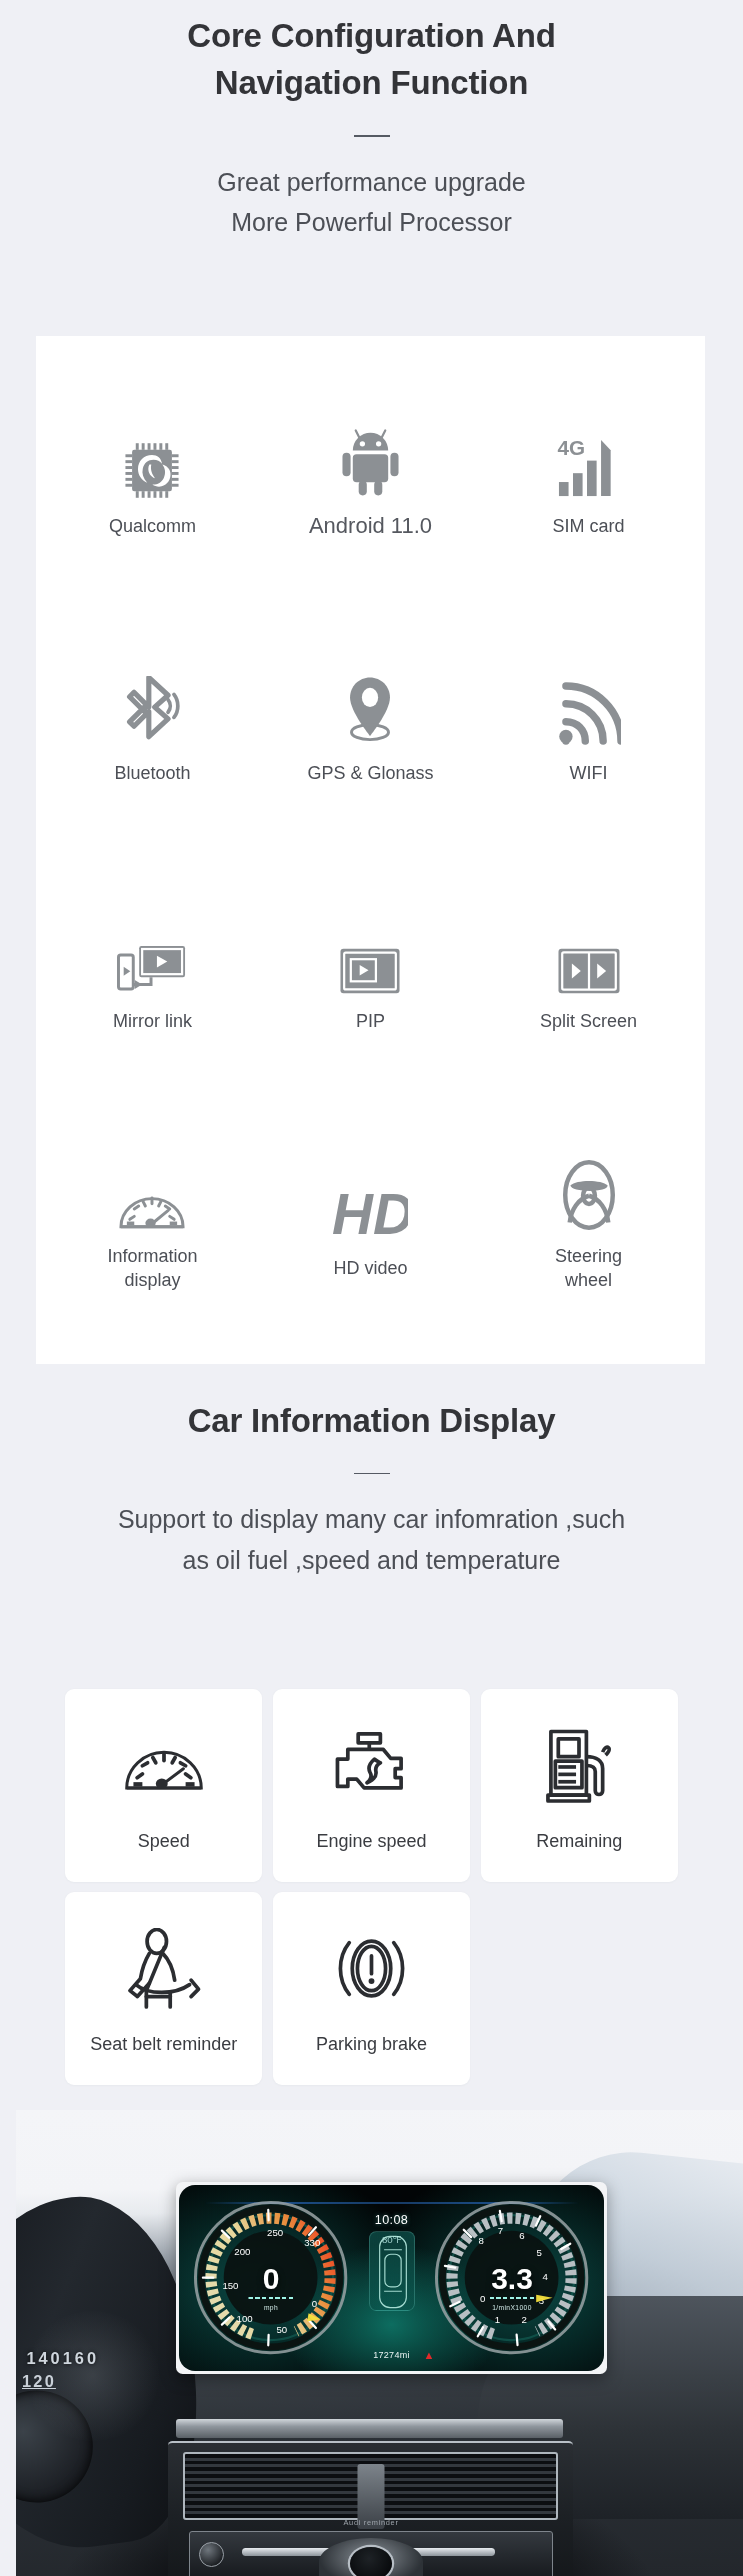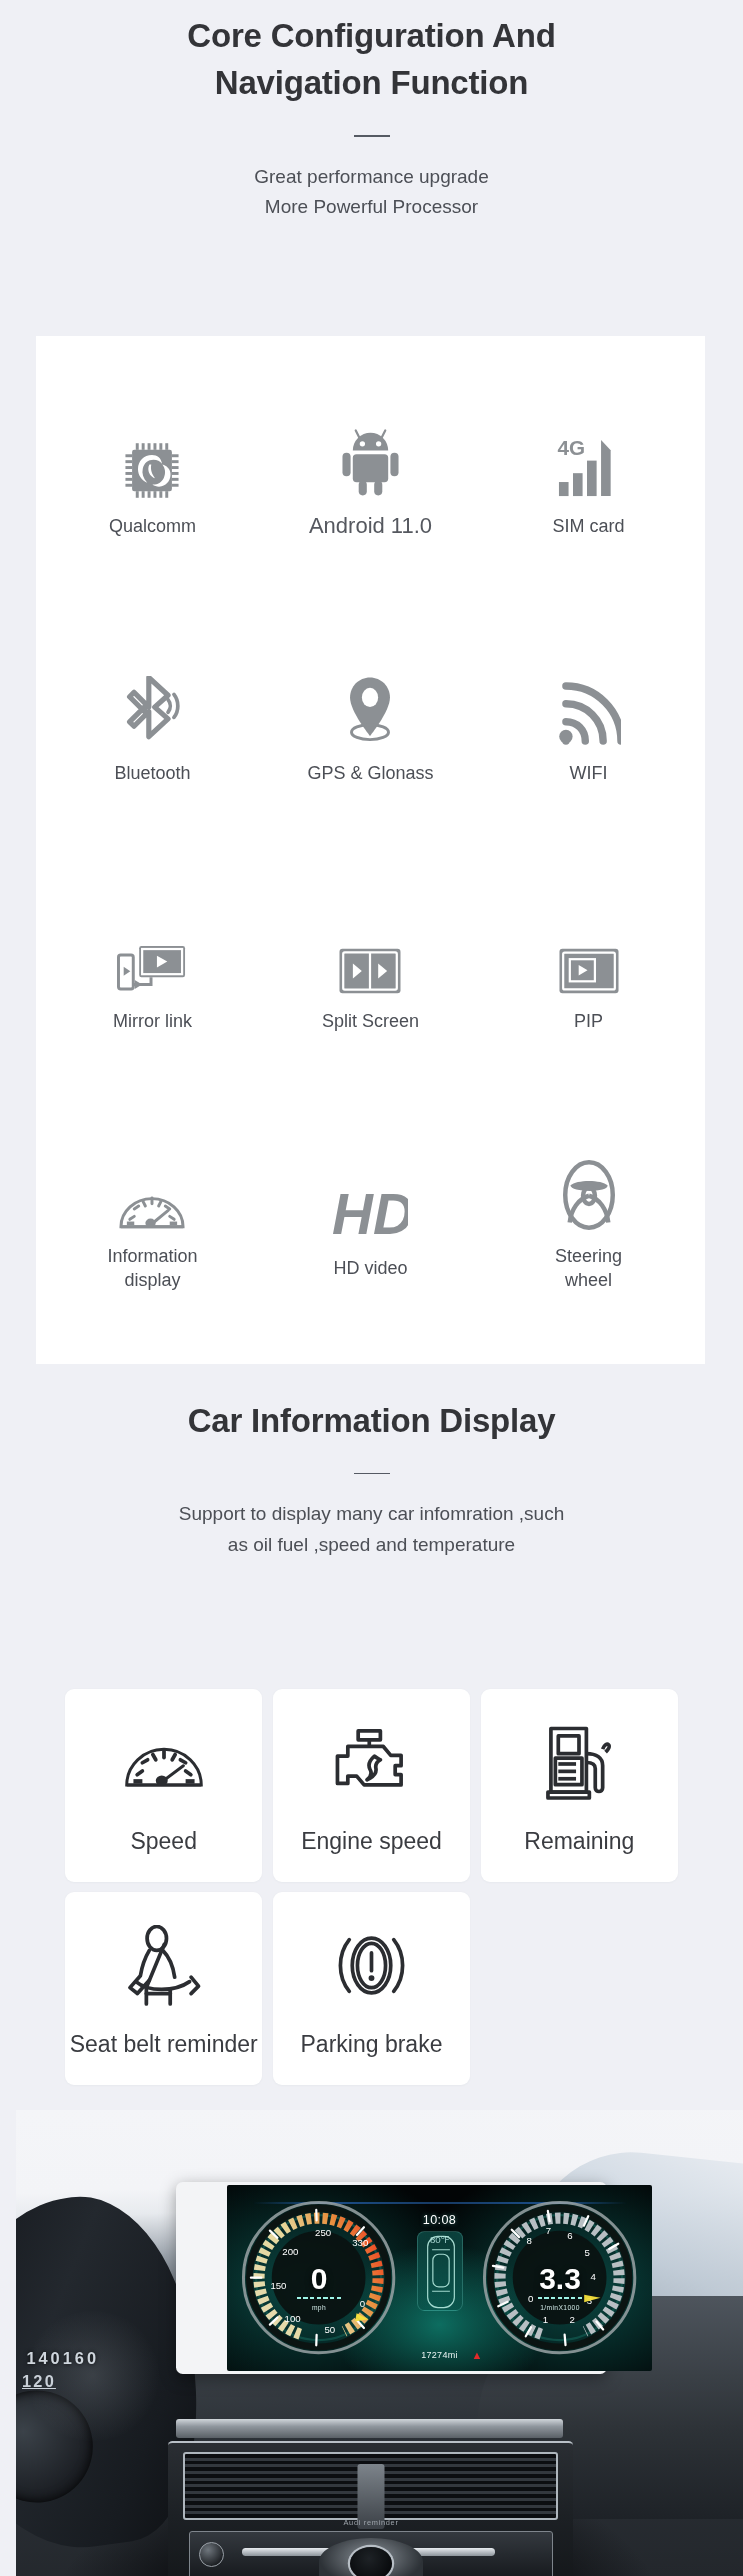--- a/index.html
+++ b/index.html
@@ -25,21 +25,21 @@
     line-height: 1.42;
     letter-spacing: -0.2px;
   }
   .h-rule {
     width: 36px;
     height: 1.5px;
     background: #555a63;
     margin: 28px auto 25px auto;
   }
   .h-sub {
-    font-size: 19px;
+    font-size: 25px;
     color: #4c4f56;
     line-height: 1.62;
     font-weight: normal;
   }
 
   
   .feature-panel {
     position: absolute;
     left: 36px;
     top: 336px;
@@ -106,21 +106,21 @@
     box-shadow: 0 0.7px 2.2px rgba(40,46,70,0.035);
   }
   .info-card .ic-icon {
     height: 92px;
     display: flex;
     align-items: center;
     justify-content: center;
     margin-bottom: 19.3px;
   }
   .info-card .ic-label {
-    font-size: 23px;
+    font-size: 18px;
     color: #3a3c41;
     text-align: center;
   }
 
   
   .photo {
     position: absolute;
     left: 16px;
     top: 2110px;
     width: 743px;
@@ -254,28 +254,27 @@
     height: 192px;
     background: #f3f4f6;
     border-radius: 6.7px;
     padding: 3px;
     box-shadow: 0 4.5px 16.4px rgba(0,0,0,.35);
   }
   .screen {
     position: relative;
     width: 100%;
     height: 100%;
-    border-radius: 2px;
+    border-radius: 16px;
     overflow: hidden;
     background:
       radial-gradient(ellipse 149px 112px at 50% 75%, #0d6d60 0%, rgba(6,40,37,0) 72%),
       radial-gradient(ellipse 223px 164px at 18% 55%, #0a4a45 0%, rgba(3,20,20,0) 75%),
       radial-gradient(ellipse 223px 164px at 82% 55%, #0a4a45 0%, rgba(3,20,20,0) 75%),
       #020506;
-    margin-left: 48px;
   }
   .screen .topline {
     position:absolute; left:6%; top:9%; width:88%; height:2.2px;
     background: linear-gradient(90deg, rgba(22,70,120,0) 0%, #1b4f8a 18%, #173a63 50%, #1b4f8a 82%, rgba(22,70,120,0) 100%);
     filter: blur(0.7px);
   }
   .hud-clock {
     position:absolute; left:0; top:15%; width:100%;
     text-align:center; color:#ffffff;
     font-size:12.6px; letter-spacing:0.4px;
@@ -466,41 +465,41 @@
             <path d="M54 17l14 8-14 8z" fill="#fff"></path>
             <path d="M22 56h24v-10" fill="none" stroke="#8c9094" stroke-width="4"></path>
             <path d="M24 50l10 6-10 6z" fill="#8c9094"></path>
           </svg>
         </span>
         <span class="feature-label">Mirror link</span>
       </div>
 
       <div class="feature-cell">
         <span class="feature-icon">
+          <svg width="62" height="48" viewBox="0 0 84 64">
+            <rect x="2" y="2" width="80" height="60" rx="4" fill="#8c9094"></rect>
+            <rect x="7" y="7" width="70" height="50" rx="2" fill="none" stroke="#fff" stroke-width="3"></rect>
+            <rect x="16" y="16" width="34" height="30" fill="none" stroke="#fff" stroke-width="3"></rect>
+            <path d="M28 24l12 7-12 7z" fill="#fff"></path>
+          </svg>
+        </span>
+        <span class="feature-label">PIP</span>
+      </div>
+
+      <div class="feature-cell">
+        <span class="feature-icon">
           <svg width="64" height="48" viewBox="0 0 86 64">
             <rect x="2" y="2" width="82" height="60" rx="4" fill="#8c9094"></rect>
             <rect x="7" y="7" width="72" height="50" rx="2" fill="none" stroke="#fff" stroke-width="3"></rect>
             <line x1="43" y1="7" x2="43" y2="57" stroke="#fff" stroke-width="3"></line>
             <path d="M20 22l12 10-12 10z" fill="#fff"></path>
             <path d="M54 22l12 10-12 10z" fill="#fff"></path>
           </svg>
         </span>
         <span class="feature-label">Split Screen</span>
-      </div>
-
-      <div class="feature-cell">
-        <span class="feature-icon">
-          <svg width="62" height="48" viewBox="0 0 84 64">
-            <rect x="2" y="2" width="80" height="60" rx="4" fill="#8c9094"></rect>
-            <rect x="7" y="7" width="70" height="50" rx="2" fill="none" stroke="#fff" stroke-width="3"></rect>
-            <rect x="16" y="16" width="34" height="30" fill="none" stroke="#fff" stroke-width="3"></rect>
-            <path d="M28 24l12 7-12 7z" fill="#fff"></path>
-          </svg>
-        </span>
-        <span class="feature-label">PIP</span>
       </div>
 
       <div class="feature-cell">
         <span class="feature-icon">
           <svg width="68" height="45" viewBox="0 0 92 60">
             <path d="M4 56a42 38 0 0 1 84 0z" fill="none" stroke="#8c9094" stroke-width="4"></path>
             <line x1="4" y1="56" x2="88" y2="56" stroke="#8c9094" stroke-width="4"></line>
             <g stroke="#8c9094" stroke-width="4" stroke-linecap="round">
               <line x1="16" y1="46" x2="22" y2="42"></line>
               <line x1="22" y1="32" x2="28" y2="28"></line>

